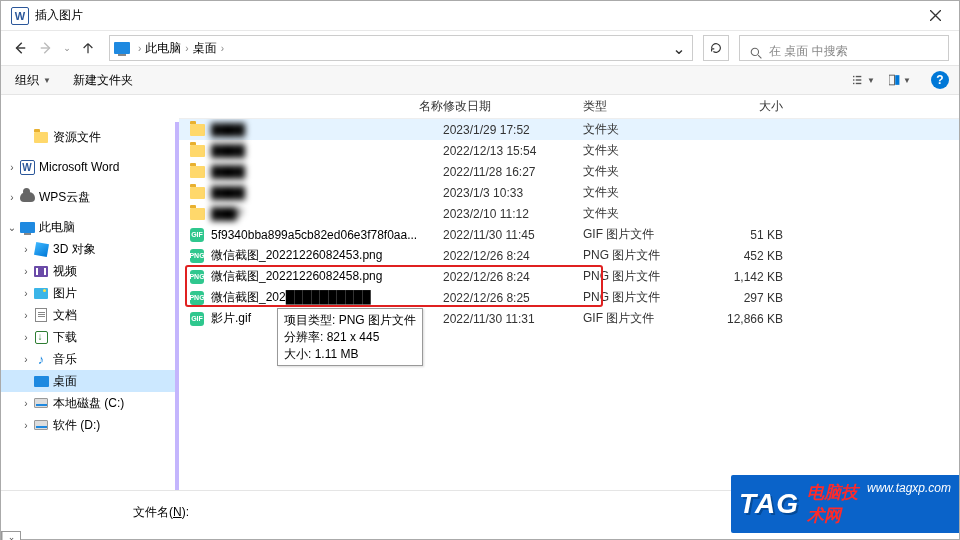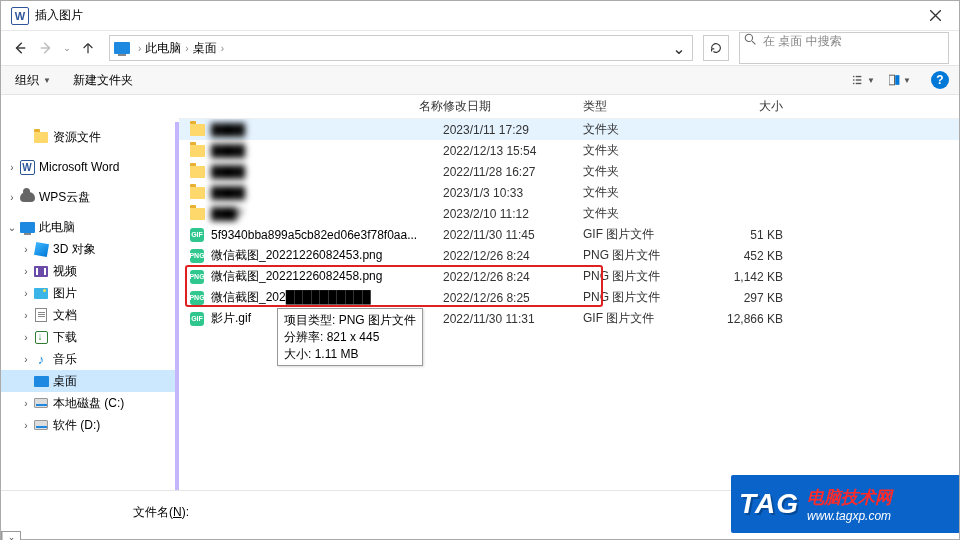--- a/index.html
+++ b/index.html
@@ -19,21 +19,21 @@
   .navbtn svg { width: 14px; height: 14px; }
   .navbtn.active { color: #000; }
   .addrbox { flex: 1; height: 26px; border: 1px solid #ccc; display: flex; align-items: center; padding: 0 4px; margin: 0 6px; }
   .addrbox .pc-icon { width: 16px; height: 12px; background: #1e89e0; border-radius: 1px; margin-right: 6px; position: relative; }
   .addrbox .pc-icon::after { content: ""; position: absolute; bottom: -2px; left: 4px; width: 8px; height: 2px; background: #888; }
   .addrbox .crumbs { font-size: 12px; flex: 1; display: flex; align-items: center; gap: 2px; }
   .crumbs .sep { color: #888; font-size: 10px; margin: 0 2px; }
   .addrbox .addr-dd { color: #333; width: 18px; text-align: center; }
   .addr-refresh { width: 26px; height: 26px; border: 1px solid #ccc; display: flex; align-items: center; justify-content: center; margin-right: 6px; }
   .addr-refresh svg { width: 14px; height: 14px; }
-  .searchbox { width: 210px; height: 32px; border: 1px solid #ccc; display: flex; align-items: flex-start; padding: 0 4px; }
+  .searchbox { width: 210px; height: 26px; border: 1px solid #ccc; display: flex; align-items: flex-end; padding: 0 10px; }
   .searchbox svg { width: 13px; height: 13px; margin-right: 6px; color: #666; }
   .searchbox .ph { font-size: 12px; color: #888; }
 
   
   .toolbar { height: 30px; border-top: 1px solid #e5e5e5; border-bottom: 1px solid #e5e5e5; background: #f7f7f7; display: flex; align-items: center; padding: 0 10px; font-size: 12px; gap: 14px; }
   .toolbar .tbtn { display: flex; align-items: center; gap: 4px; cursor: pointer; padding: 2px 4px; }
   .toolbar .tbtn .dd { font-size: 8px; color: #555; }
   .toolbar .spacer { flex: 1; }
   .toolbar .viewbtn { width: 22px; height: 22px; display: flex; align-items: center; justify-content: center; border-radius: 2px; cursor: pointer; }
   .toolbar .help { width: 18px; height: 18px; border-radius: 50%; background: #0078d7; color: #fff; font-size: 12px; font-weight: bold; display: flex; align-items: center; justify-content: center; margin-left: 6px; }
@@ -102,21 +102,21 @@
   .footer .fn-label u { text-decoration: underline; }
   .fn-combo { flex: 1; height: 22px; border: 1px solid #999; display: flex; align-items: center; background: #fff; }
   .fn-combo .dd2 { width: 18px; height: 100%; border-left: 1px solid #ccc; display: flex; align-items: center; justify-content: center; font-size: 9px; color: #555; }
   .filter-combo { width: 198px; height: 22px; border: 1px solid #999; display: flex; align-items: center; padding-left: 6px; background: #efefef; }
   .filter-combo .ft { flex: 1; overflow: hidden; white-space: nowrap; }
   .footer2 { position: absolute; bottom: 6px; right: 14px; font-size: 12px; display: flex; align-items: center; }
 
   
   .wm { position: absolute; right: 0; bottom: 6px; width: 228px; height: 58px; background: #0a63c9; display: flex; align-items: center; padding: 0 8px; gap: 8px; border-radius: 2px 0 0 2px; }
   .wm .tag { color: #fff; font-weight: 900; font-size: 28px; font-style: italic; letter-spacing: 1px; text-shadow: 2px 2px 0 #044a99; }
-  .wm .wmtext { display: flex; flex-direction: column; font-style: italic; }
+  .wm .wmtext { display: flex; font-style: italic; }
   .wm .wmtext .l1 { color: #ff2a2a; font-size: 17px; font-weight: bold; }
   .wm .wmtext .l2 { color: #fff; font-size: 12px; }
 </style>
 </head>
 <body>
 
 <div class="dialog">
 
   <div class="titlebar">
     <div class="w-icon">W</div>
@@ -311,21 +311,21 @@
         <div class="col-type">类型</div>
         <div class="col-size">大小</div>
       </div>
       <div class="rows" id="rows" style="position:relative">
 
         <div class="row hover">
             <span class="ficon">
               <div class="ic-folder2"></div>
             </span>
             <span class="fname blur">████</span>
-            <span class="fdate">2023/1/11 17:29</span>
+            <span class="fdate">2023/1/29 17:52</span>
             <span class="ftype">文件夹</span>
             <span class="fsize"></span>
           </div>
           <div class="row">
             <span class="ficon">
               <div class="ic-folder2"></div>
             </span>
             <span class="fname blur">████</span>
             <span class="fdate">2022/12/13 15:54</span>
             <span class="ftype">文件夹</span>

